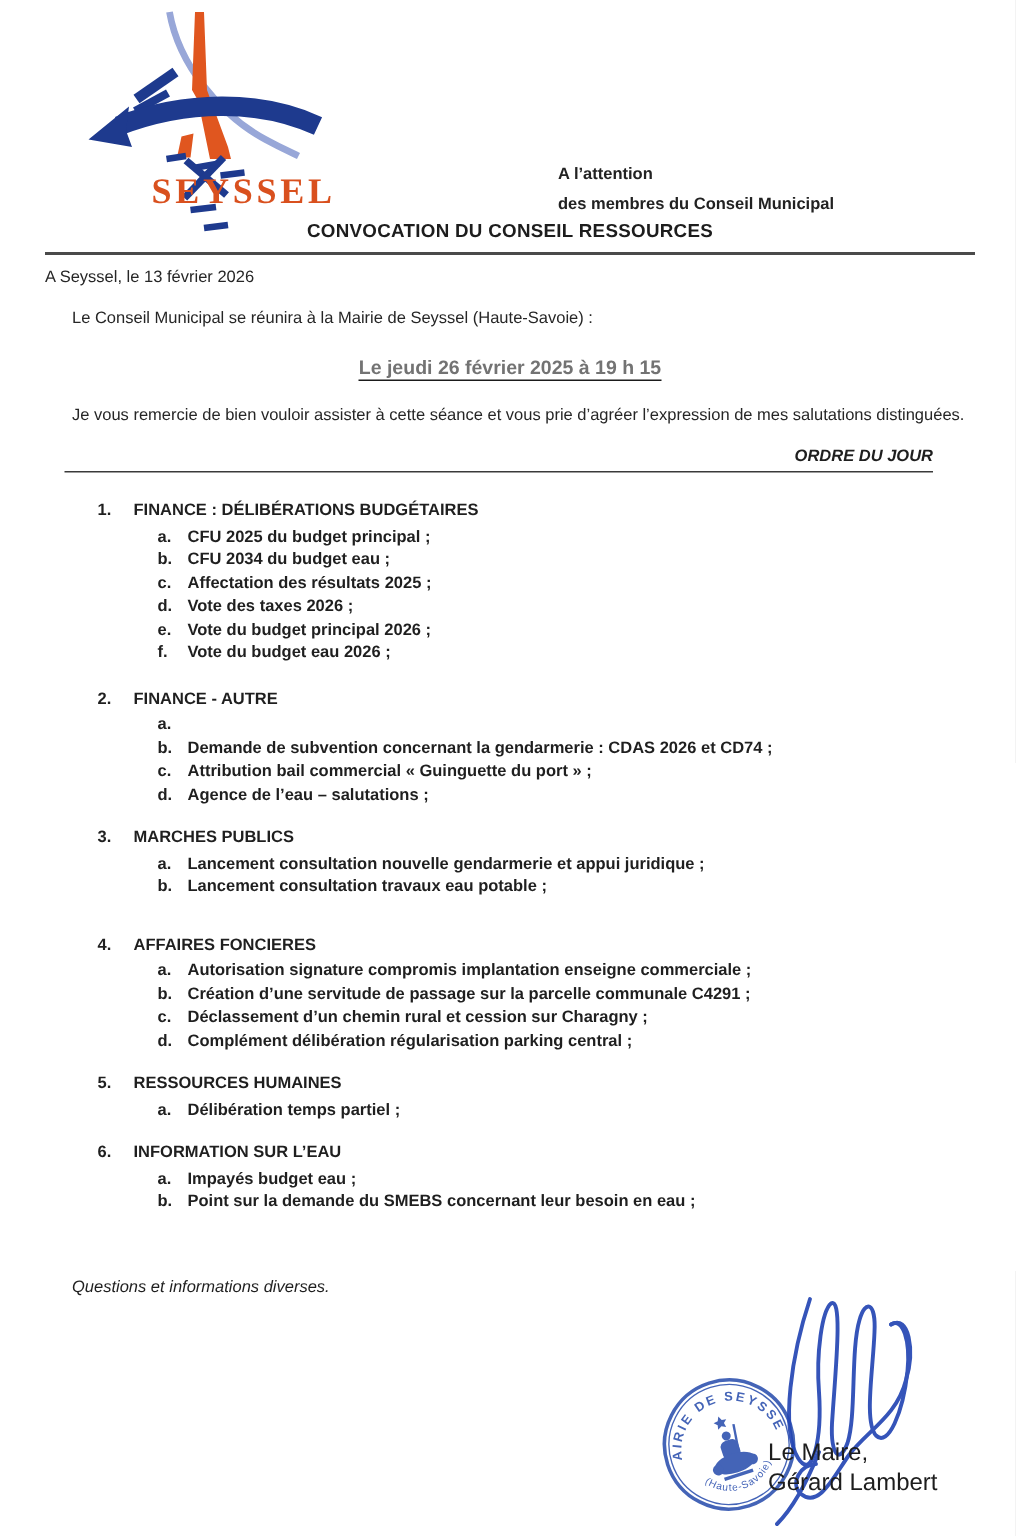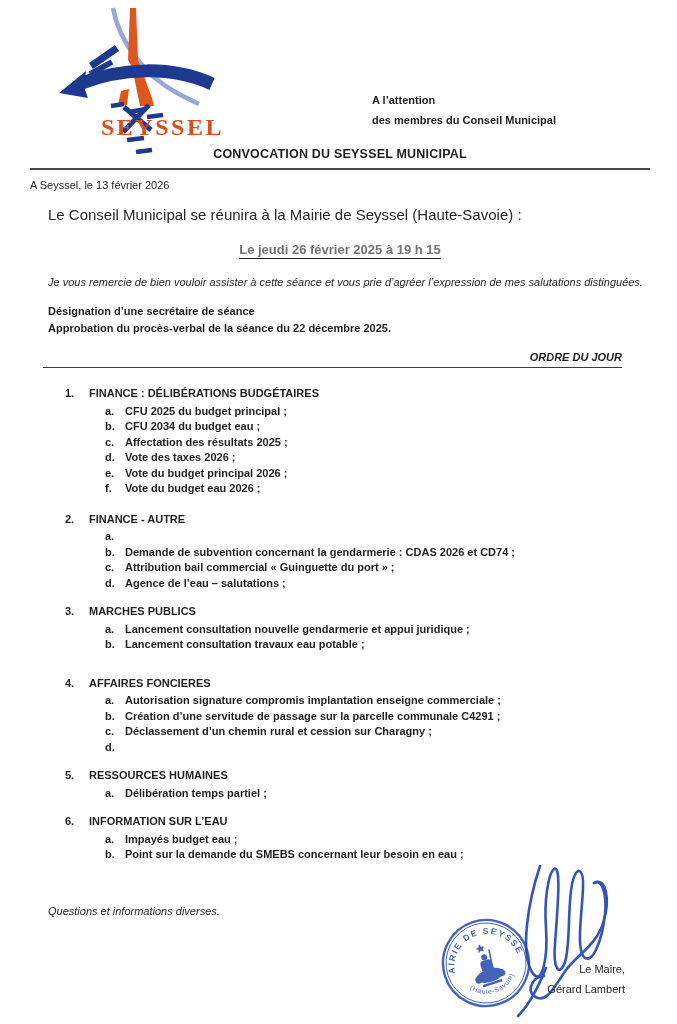--- a/index.html
+++ b/index.html
@@ -6,31 +6,31 @@
   .page {
     position:relative; width:677px; height:1024px; margin:0 auto;
     background:#ffffff; overflow:hidden;
     font-family:"Liberation Sans","DejaVu Sans",sans-serif;
     color:#262626; -webkit-font-smoothing:antialiased;
   }
   .content { margin:0 27px 0 30px; }
 
   
   .logo-svg { position:absolute; left:55px; top:5px; }
-  .recipient { position:absolute; left:372px; top:90px; font-weight:bold; font-size:11px; line-height:20px; color:#222; }
+  .recipient { position:absolute; left:372px; top:106px; font-weight:bold; font-size:11px; line-height:20px; color:#222; }
 
   .title {
     margin-top:147px; text-align:center; font-weight:bold; font-size:12.5px;
     color:#1d1d1d; letter-spacing:.2px; padding-bottom:7px; border-bottom:2px solid #4a4a4a;
   }
   .dateline { margin-top:9px; text-align:left; padding-right:27px; font-size:11px; }
-  .intro { margin-top:15px; padding-left:18px; font-size:15px; }
+  .intro { margin-top:15px; padding-left:18px; font-size:11px; }
   .meeting { margin-top:19px; text-align:center; font-size:13px; font-weight:bold; color:#737373; }
   .meeting .u { border-bottom:1.6px solid #1b1b1b; padding-bottom:1px; }
-  .courtesy { margin-top:19px; padding-left:18px; font-size:11px;font-style:italic; }
+  .courtesy { margin-top:19px; padding-left:18px; font-size:11px; }
   .prelims { margin-top:15px; padding-left:18px; font-weight:bold; font-size:11px; line-height:16.5px; color:#1f1f1f; }
   .ordre {
     margin-top:15px; margin-left:13px; padding-left:5px; padding-bottom:4px;
     font-weight:bold; font-style:italic; font-size:11px; color:#1f1f1f;
     border-bottom:1.5px solid #3a3a3a; margin-right:28px;text-align:right;
   }
 
   .agenda { padding-left:35px; font-size:11px; font-weight:bold; color:#1f1f1f; }
   .agenda-section { margin-top:13px; }
   .agenda-section:first-child { margin-top:18px; }
@@ -38,21 +38,21 @@
   .sec-head { display:flex; line-height:15.5px; }
   .sec-num { width:24px; flex-shrink:0; }
   .sec-items { padding-left:40px; margin-top:2px; }
   .item { display:flex; line-height:15.5px; }
   .item-letter { width:20px; flex-shrink:0; }
 
   .closing { margin-top:42px; padding-left:18px; font-weight:normal; font-style:italic; font-size:11px; color:#1f1f1f; }
 
   .stamp-svg { position:absolute; left:440px; top:917px; }
   .sig-svg { position:absolute; left:494px; top:856px; }
-  .mayor-block { position:absolute; right:52px; top:959px; text-align:right; font-size:11px; line-height:20px; color:#1d1d1d; }
+  .mayor-block { position:absolute; right:52px; top:959px; text-align:left; font-size:16px; line-height:20px; color:#1d1d1d; }
 </style>
 </head>
 <body>
 
 <div class="page">
 
   <svg class="logo-svg" width="225" height="165" viewBox="0 0 225 165">
 
     <path d="M 58,3 C 64,38 92,72 122,88 C 133,94 140,97 144,99" fill="none" stroke="#98a7d8" stroke-width="4.5"></path>
 
@@ -76,36 +76,32 @@
 
     <text x="46" y="130" font-family="Liberation Serif, serif" font-weight="bold" font-size="24" letter-spacing="2.5" fill="#d9501e">SEYSSEL</text>
   </svg>
 
   <div class="recipient">
     <div>A l’attention</div>
     <div>des membres du Conseil Municipal</div>
   </div>
 
   <div class="content">
-    <div class="title">CONVOCATION DU SEYSSEL MUNICIPAL</div>
+    <div class="title">CONVOCATION DU CONSEIL RESSOURCES</div>
 
     <div class="dateline">A Seyssel, le 13 février 2026</div>
 
     <div class="intro">Le Conseil Municipal se réunira à la Mairie de Seyssel (Haute-Savoie) :</div>
 
     <div class="meeting">
       <span class="u">Le jeudi 26 février 2025 à 19 h 15</span>
     </div>
 
     <div class="courtesy">Je vous remercie de bien vouloir assister à cette séance et vous prie d’agréer l’expression de mes salutations distinguées.</div>
 
-    <div class="prelims">
-      <div>Désignation d’une secrétaire de séance</div>
-      <div>Approbation du procès-verbal de la séance du 22 décembre 2025.</div>
-    </div>
 
     <div class="ordre">ORDRE DU JOUR</div>
 
     <div class="agenda">
 
       <div class="agenda-section">
         <div class="sec-head">
           <span class="sec-num">1.</span>
           <span class="sec-title">FINANCE : DÉLIBÉRATIONS BUDGÉTAIRES</span>
         </div>
@@ -191,20 +187,21 @@
           <div class="item">
               <span class="item-letter">b.</span>
               <span class="item-text">Création d’une servitude de passage sur la parcelle communale C4291 ;</span>
             </div>
           <div class="item">
               <span class="item-letter">c.</span>
               <span class="item-text">Déclassement d’un chemin rural et cession sur Charagny ;</span>
             </div>
           <div class="item">
               <span class="item-letter">d.</span>
+              <span class="item-text">Complément délibération régularisation parking central ;</span>
             </div>
         </div>
       </div>
 
       <div class="agenda-section">
         <div class="sec-head">
           <span class="sec-num">5.</span>
           <span class="sec-title">RESSOURCES HUMAINES</span>
         </div>
         <div class="sec-items">

